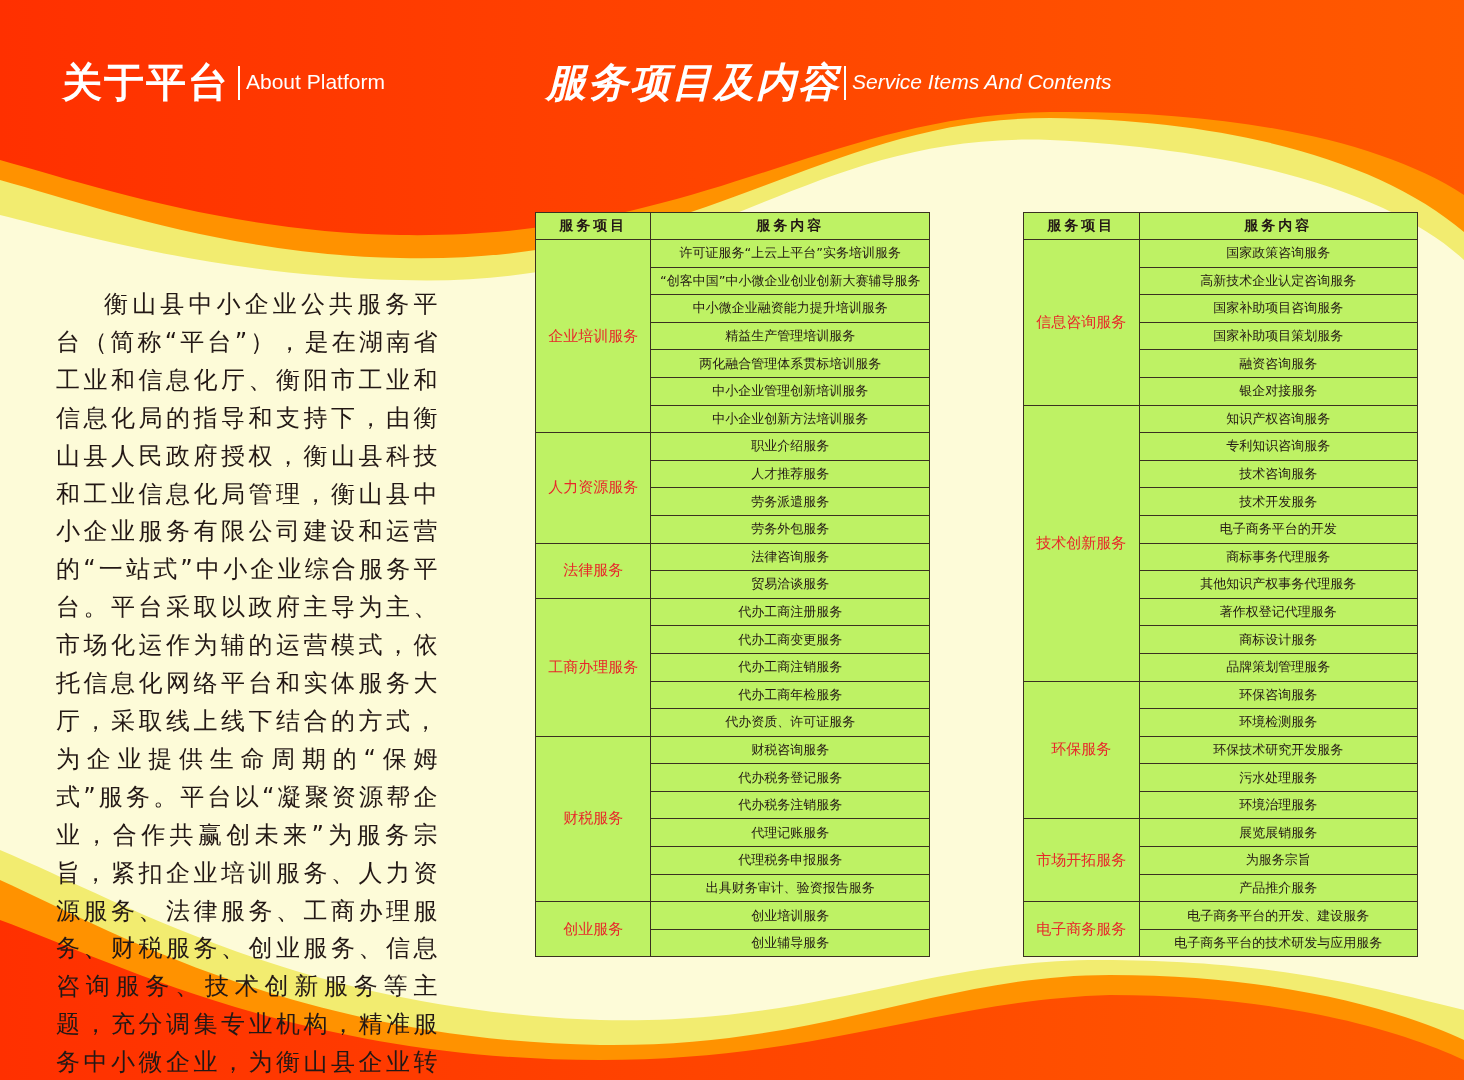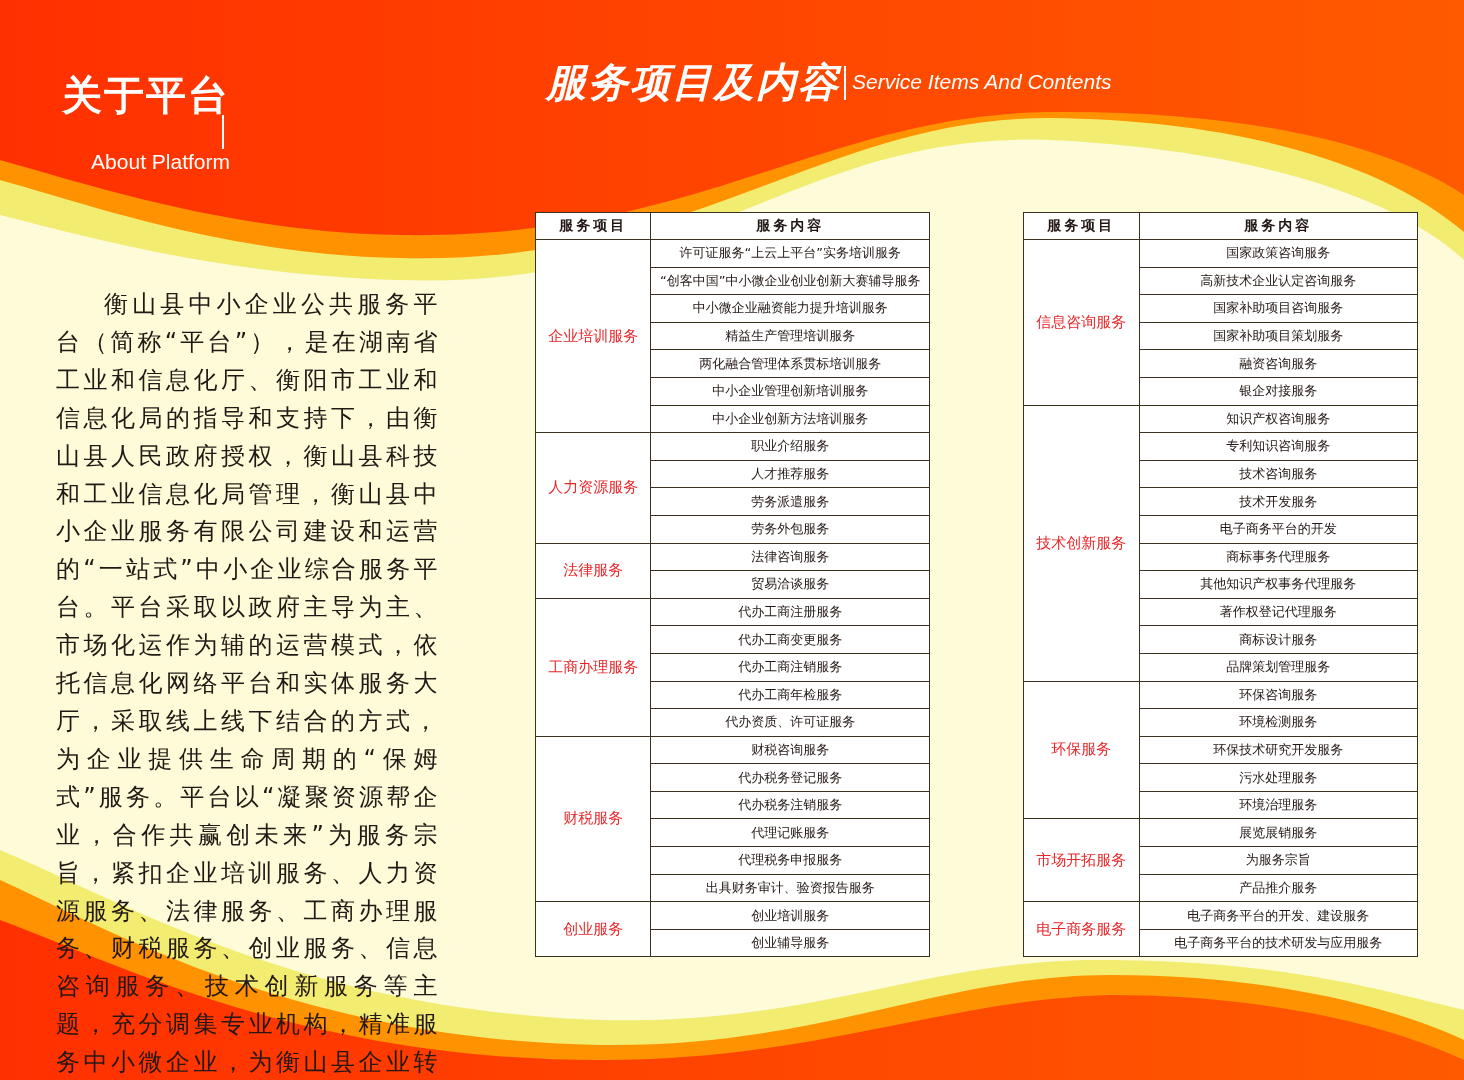--- a/index.html
+++ b/index.html
@@ -7,21 +7,21 @@
   .bg { position:absolute; left:0; top:0; width:1464px; height:1080px; z-index:0; }
 
   .hdr { position:absolute; z-index:3; display:flex; align-items:flex-end; color:#fff; }
   .hdr .cn { font-weight:bold; font-size:40px; letter-spacing:2px; line-height:1; }
   .hdr .bar { width:2px; height:34px; background:#fff; margin:0 6px 2px 8px; }
   .hdr .en { font-family:"Liberation Sans", sans-serif; font-size:21px; line-height:1; margin-bottom:10px; }
 
   .intro { position:absolute; z-index:3; left:56px; top:286px; width:384px; font-size:24px; line-height:37.9px; color:#231815; letter-spacing:2.6px; text-align:justify; }
   .intro p { margin:0; text-indent:2em; }
 
-  table.svc { position:absolute; z-index:3; border-collapse:collapse; background:#ffffff; font-size:13px; color:#231815; }
+  table.svc { position:absolute; z-index:3; border-collapse:collapse; background:#bef264; font-size:13px; color:#231815; }
   table.svc th, table.svc td { border:1.5px solid #3a3120; text-align:center; padding:0; }
   table.svc th { font-weight:bold; font-size:14px; letter-spacing:3px; height:26px; }
   table.svc td { height:26.6px; white-space:nowrap; }
   table.svc td.cat { color:#e8272a; font-size:15px; }
 </style>
 </head>
 <body>
 
 <svg class="bg" viewBox="0 0 1464 1080" preserveAspectRatio="none">
   <defs>
@@ -38,21 +38,21 @@
 
   <path d="M0,0 H1464 V195 C1380,140 1230,110 1050,112 C820,115 700,240 400,235 C230,232 90,185 0,160 Z" fill="url(#redg)"></path>
 
   <path d="M0,850 C120,900 300,1010 600,1020 C820,1025 920,960 1100,960 C1280,960 1380,990 1464,1010 V1080 H0 Z" fill="#f2ec70"></path>
 
   <path d="M0,880 C110,930 300,1040 600,1045 C820,1048 940,975 1110,975 C1280,975 1400,1010 1464,1040 V1080 H0 Z" fill="#ff9200"></path>
 
   <path d="M0,920 C110,960 300,1060 600,1060 C820,1060 940,1000 1110,995 C1280,995 1400,1030 1464,1060 V1080 H0 Z" fill="url(#redg)"></path>
 </svg>
 
-<div class="hdr" style="left:62px; top:75px;flex-direction:column;">
+<div class="hdr" style="left:62px; top:62px;">
   <span class="cn">关于平台</span>
   <span class="bar"></span>
   <span class="en">About Platform</span>
 </div>
 
 <div class="hdr" style="left:546px; top:62px;font-style:italic;">
   <span class="cn">服务项目及内容</span>
   <span class="bar" style="margin-left:4px;"></span>
   <span class="en">Service Items And Contents</span>
 </div>

